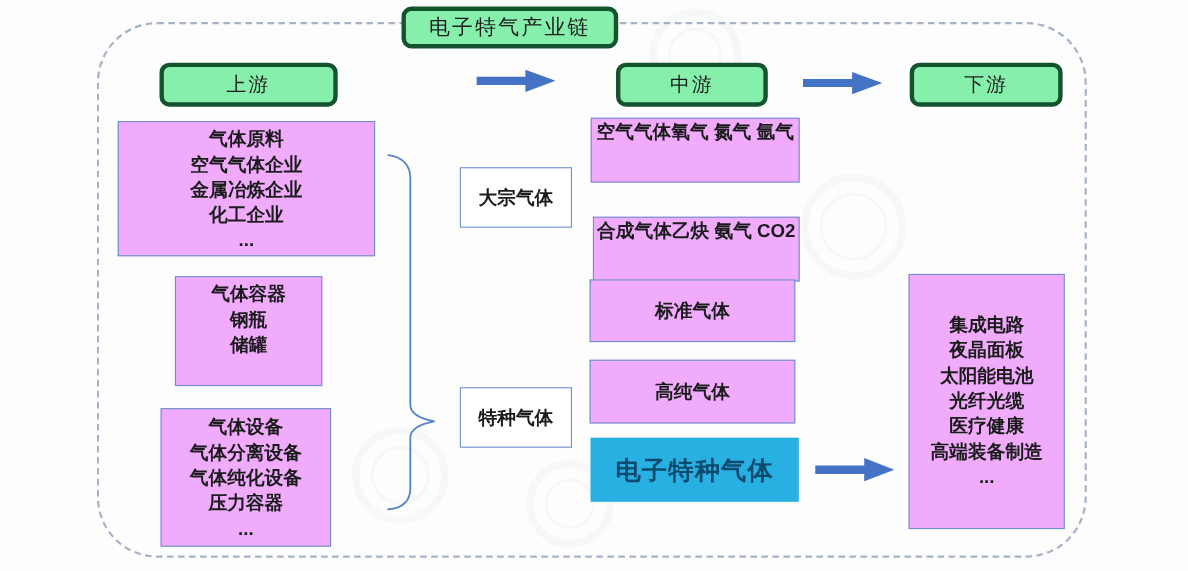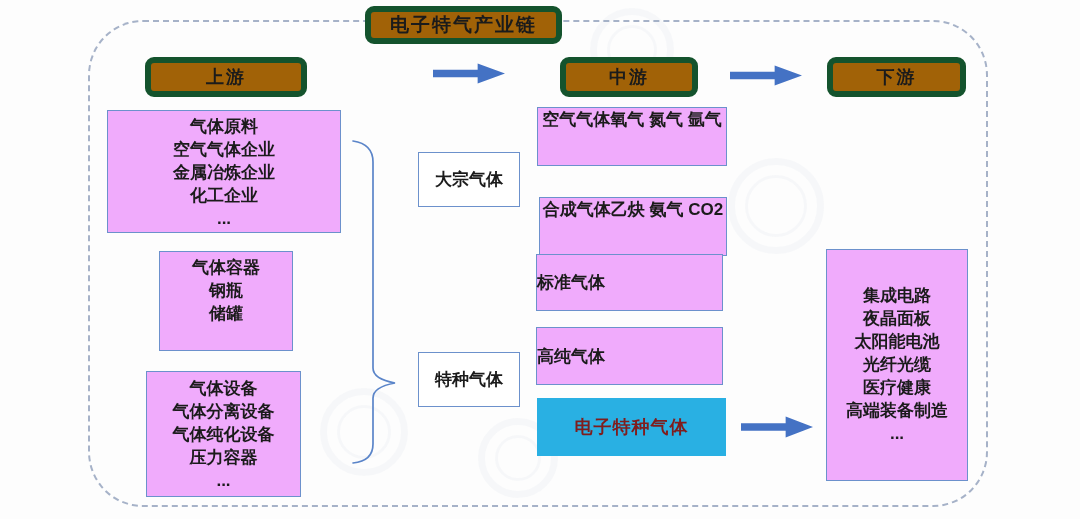--- a/index.html
+++ b/index.html
@@ -7,42 +7,42 @@
     position:relative;width:1080px;height:519px;background:#fdfdfd;overflow:hidden;
     font-family:"Liberation Sans","DejaVu Sans",sans-serif;color:#1b1b1b;
   }
   .abs{position:absolute;box-sizing:border-box;}
   
   .frame{
     border:2px dashed #a6b2c8;border-radius:55px;background:transparent;
   }
   
   .pill{
-    background:#a16207;border:6px solid #14532d;border-radius:9px;
+    background:#86efac;border:4px solid #14532d;border-radius:9px;
     display:flex;align-items:center;justify-content:center;
-    font-size:18px;font-weight:700;letter-spacing:2px;z-index:3;
+    font-size:18px;font-weight:400;letter-spacing:2px;z-index:3;
   }
   
   .box{
     background:#f0abfc;border:1.5px solid #6c91cc;
     text-align:center;font-size:17px;font-weight:600;z-index:2;
   }
   .box .line,.box div{line-height:23px;}
   .mid2{display:flex;flex-direction:row;justify-content:center;}
   .mid2 div{line-height:24px;}
-  .center1{display:flex;align-items:center;}
+  .center1{display:flex;align-items:center;justify-content:center;}
   .label-box{
     background:#ffffff;border:1.5px solid #6c91cc;
     display:flex;align-items:center;justify-content:center;
     font-size:17px;font-weight:600;z-index:2;
   }
   .highlight{
-    background:#29b0e3;border:1.5px solid #29b0e3;color:#7f1d1d;
+    background:#29b0e3;border:1.5px solid #29b0e3;color:#0c4a6e;
     display:flex;align-items:center;justify-content:center;
-    font-size:18px;font-weight:700;letter-spacing:1px;
+    font-size:23px;font-weight:700;letter-spacing:1px;
   }
   .block-arrow{
     background:#4472c4;z-index:2;
     clip-path:polygon(0 34%,62% 34%,62% 6%,100% 50%,62% 94%,62% 66%,0 66%);
   }
   .wm{
     border-radius:50%;border:7px solid rgba(140,160,190,0.10);
     opacity:0.55;z-index:1;
   }
   .wm::after{

